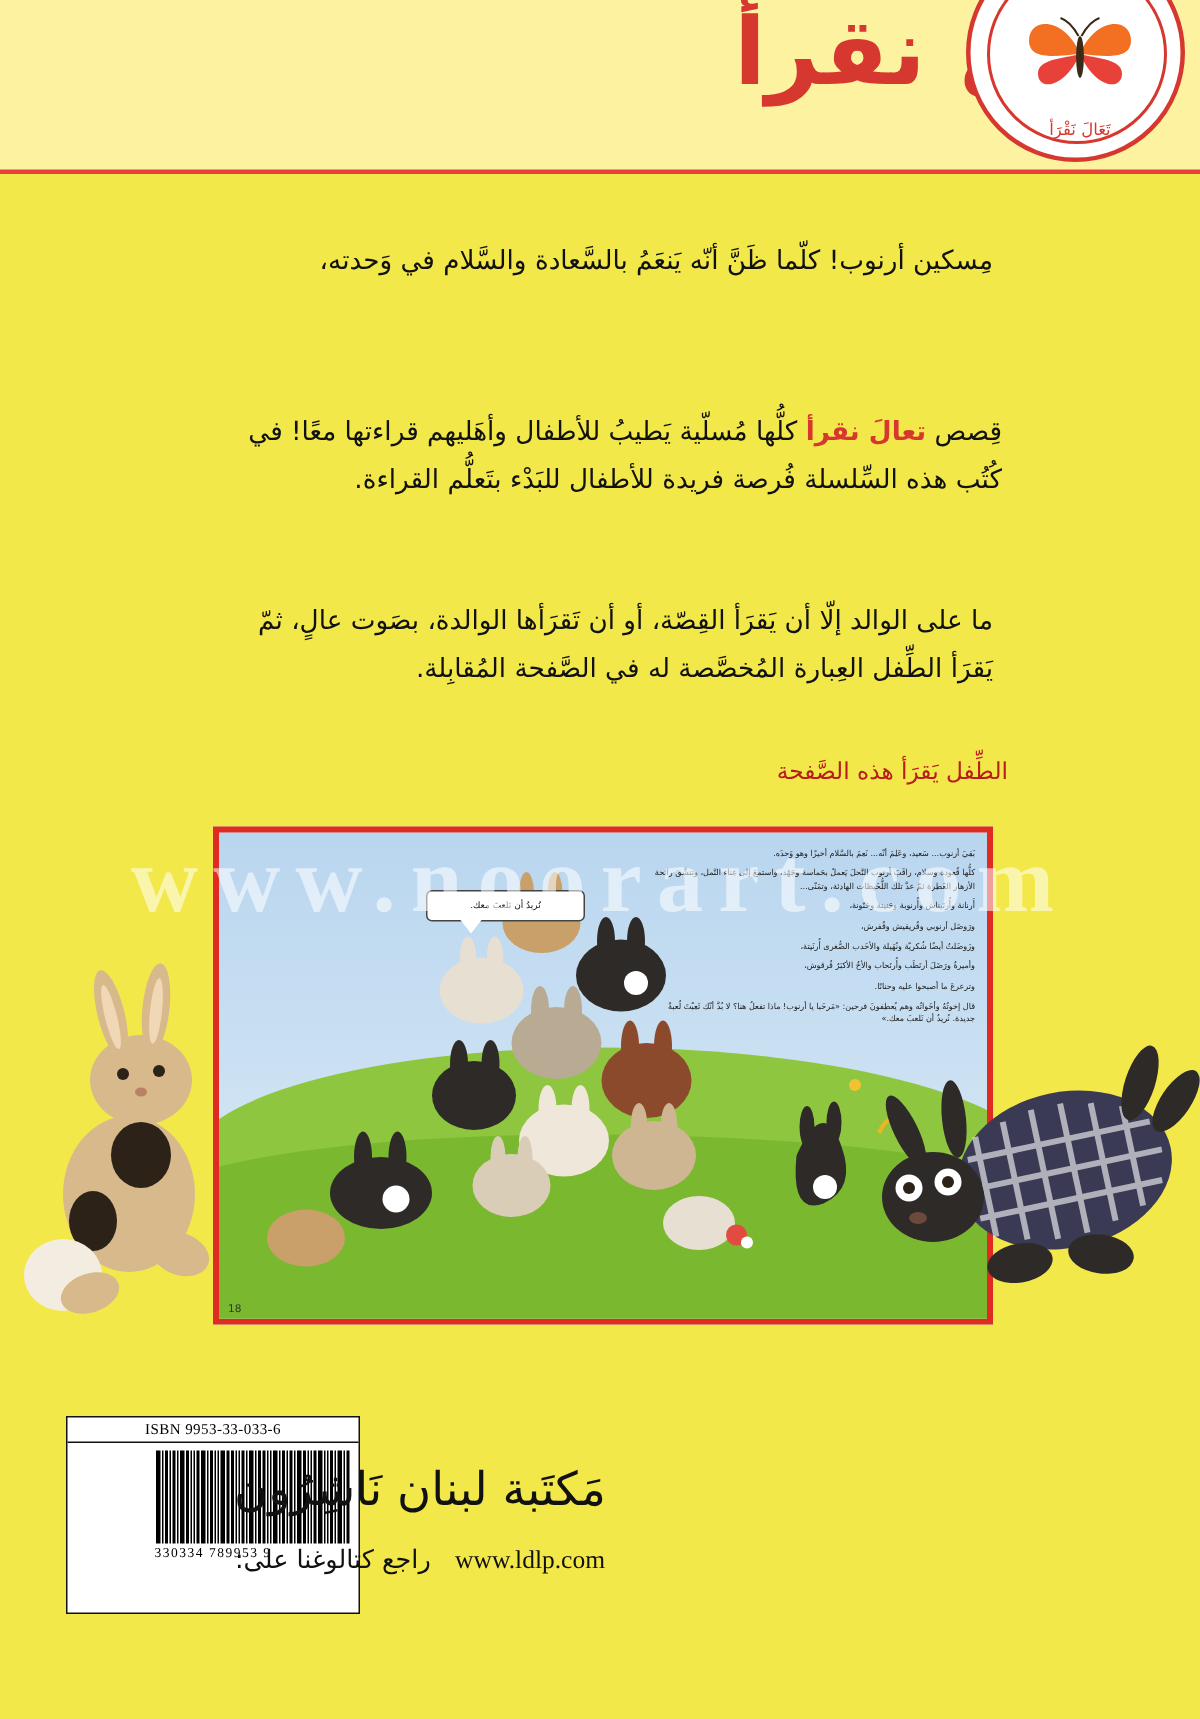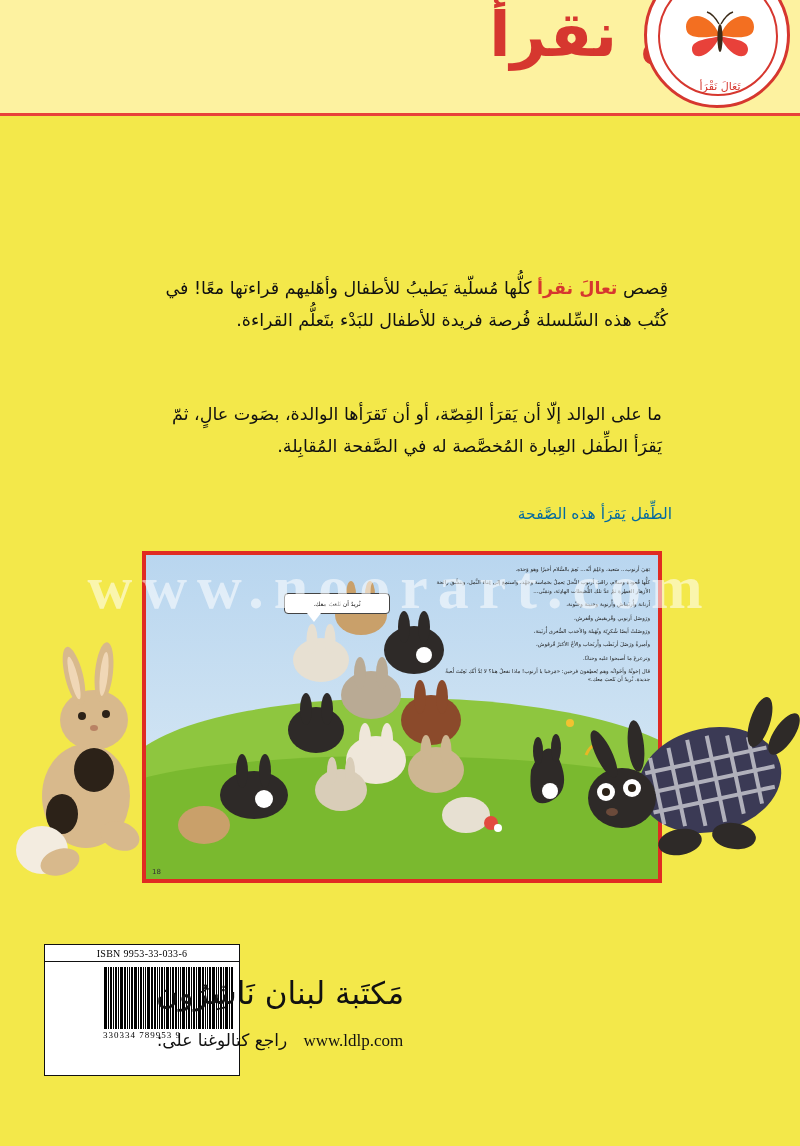--- a/index.html
+++ b/index.html
@@ -61,21 +61,21 @@
   .hl{color:#d6372f;font-weight:bold;}
   .captions{
     position:absolute;top:505px;right:128px;width:545px;
     display:flex;flex-direction:row;justify-content:space-between;
     direction:rtl;
   }
   .cap{
     font-size:15.5px;font-family:"DejaVu Sans", sans-serif;
   }
   .cap-parent{color:#1b1b8a;}
-  .cap-child{color:#0369a1;}
+  .cap-child{color:#b91c1c;}
   
   .illus-frame{
     position:absolute;left:142px;top:551px;width:520px;height:332px;
     border:4px solid #e02b22;
     background:#cfe7f5;
     box-sizing:border-box;
     overflow:hidden;
   }
   .illus-sky{position:absolute;left:0;top:0;width:100%;height:100%;
     background:linear-gradient(#b9d6ef,#cfe3f3 60%,#d8e9f6);}
@@ -163,20 +163,21 @@
     <path d="M40 31 C50 6, 74 6, 74 22 C74 36, 54 32, 40 31 Z" fill="#f36f21"></path>
     <path d="M40 31 C30 54, 12 56, 12 44 C12 34, 30 34, 40 31 Z" fill="#e8413a"></path>
     <path d="M40 31 C50 54, 68 56, 68 44 C68 34, 50 34, 40 31 Z" fill="#e8413a"></path>
     <ellipse cx="40" cy="33" rx="2.6" ry="14" fill="#3a2a18"></ellipse>
     <path d="M39 19 C34 10, 30 8, 27 7" stroke="#3a2a18" stroke-width="1.4" fill="none"></path>
     <path d="M41 19 C46 10, 50 8, 53 7" stroke="#3a2a18" stroke-width="1.4" fill="none"></path>
   </svg>
 </div>
 
 <div class="para" id="p1">
+  <div>مِسكين أرنوب! كلّما ظَنَّ أنّه يَنعَمُ بالسَّعادة والسَّلام في وَحدته،</div>
 </div>
 
 <div class="para" id="p2">
   <span>قِصص </span><span class="hl">تعالَ نقرأ</span><span> كلُّها مُسلّية يَطيبُ للأطفال وأهَليهم قراءتها معًا! في كُتُب هذه السِّلسلة فُرصة فريدة للأطفال للبَدْء بتَعلُّم القراءة.</span>
 </div>
 
 <div class="para" id="p3">ما على الوالد إلّا أن يَقرَأ القِصّة، أو أن تَقرَأها الوالدة، بصَوت عالٍ، ثمّ يَقرَأ الطِّفل العِبارة المُخصَّصة له في الصَّفحة المُقابِلة.</div>
 
 <div class="captions">
   <div class="cap cap-child">الطِّفل يَقرَأ هذه الصَّفحة</div>

